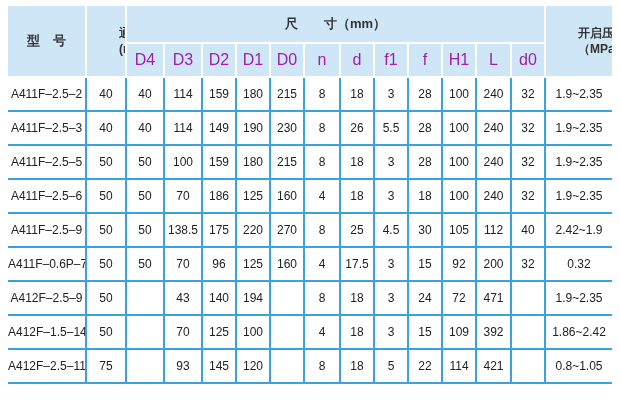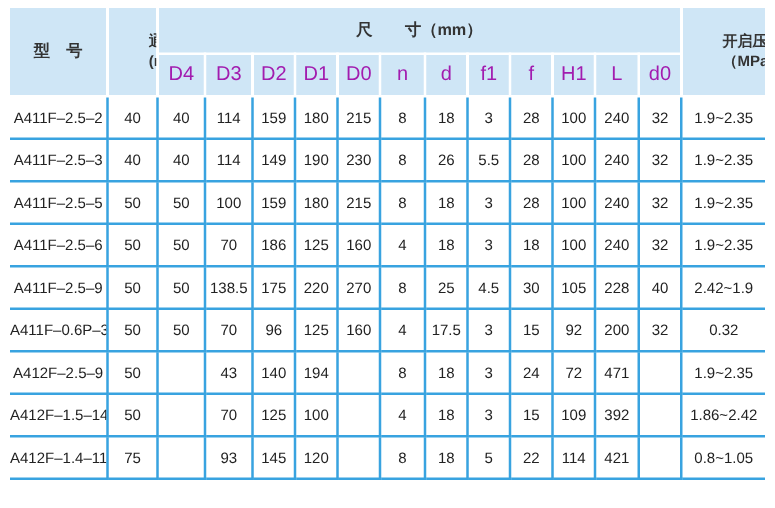--- a/index.html
+++ b/index.html
@@ -184,26 +184,26 @@
           <td>50</td>
           <td>138.5</td>
           <td>175</td>
           <td>220</td>
           <td>270</td>
           <td>8</td>
           <td>25</td>
           <td>4.5</td>
           <td>30</td>
           <td>105</td>
-          <td>228</td>
+          <td>112</td>
           <td>40</td>
           <td>2.42~1.9</td>
         </tr>
         <tr>
-          <td>A411F–0.6P–3</td>
+          <td>A411F–0.6P–7</td>
           <td>50</td>
           <td>50</td>
           <td>70</td>
           <td>96</td>
           <td>125</td>
           <td>160</td>
           <td>4</td>
           <td>17.5</td>
           <td>3</td>
           <td>15</td>
@@ -240,21 +240,21 @@
           <td>4</td>
           <td>18</td>
           <td>3</td>
           <td>15</td>
           <td>109</td>
           <td>392</td>
           <td></td>
           <td>1.86~2.42</td>
         </tr>
         <tr>
-          <td>A412F–1.4–11</td>
+          <td>A412F–2.5–11</td>
           <td>75</td>
           <td></td>
           <td>93</td>
           <td>145</td>
           <td>120</td>
           <td></td>
           <td>8</td>
           <td>18</td>
           <td>5</td>
           <td>22</td>

